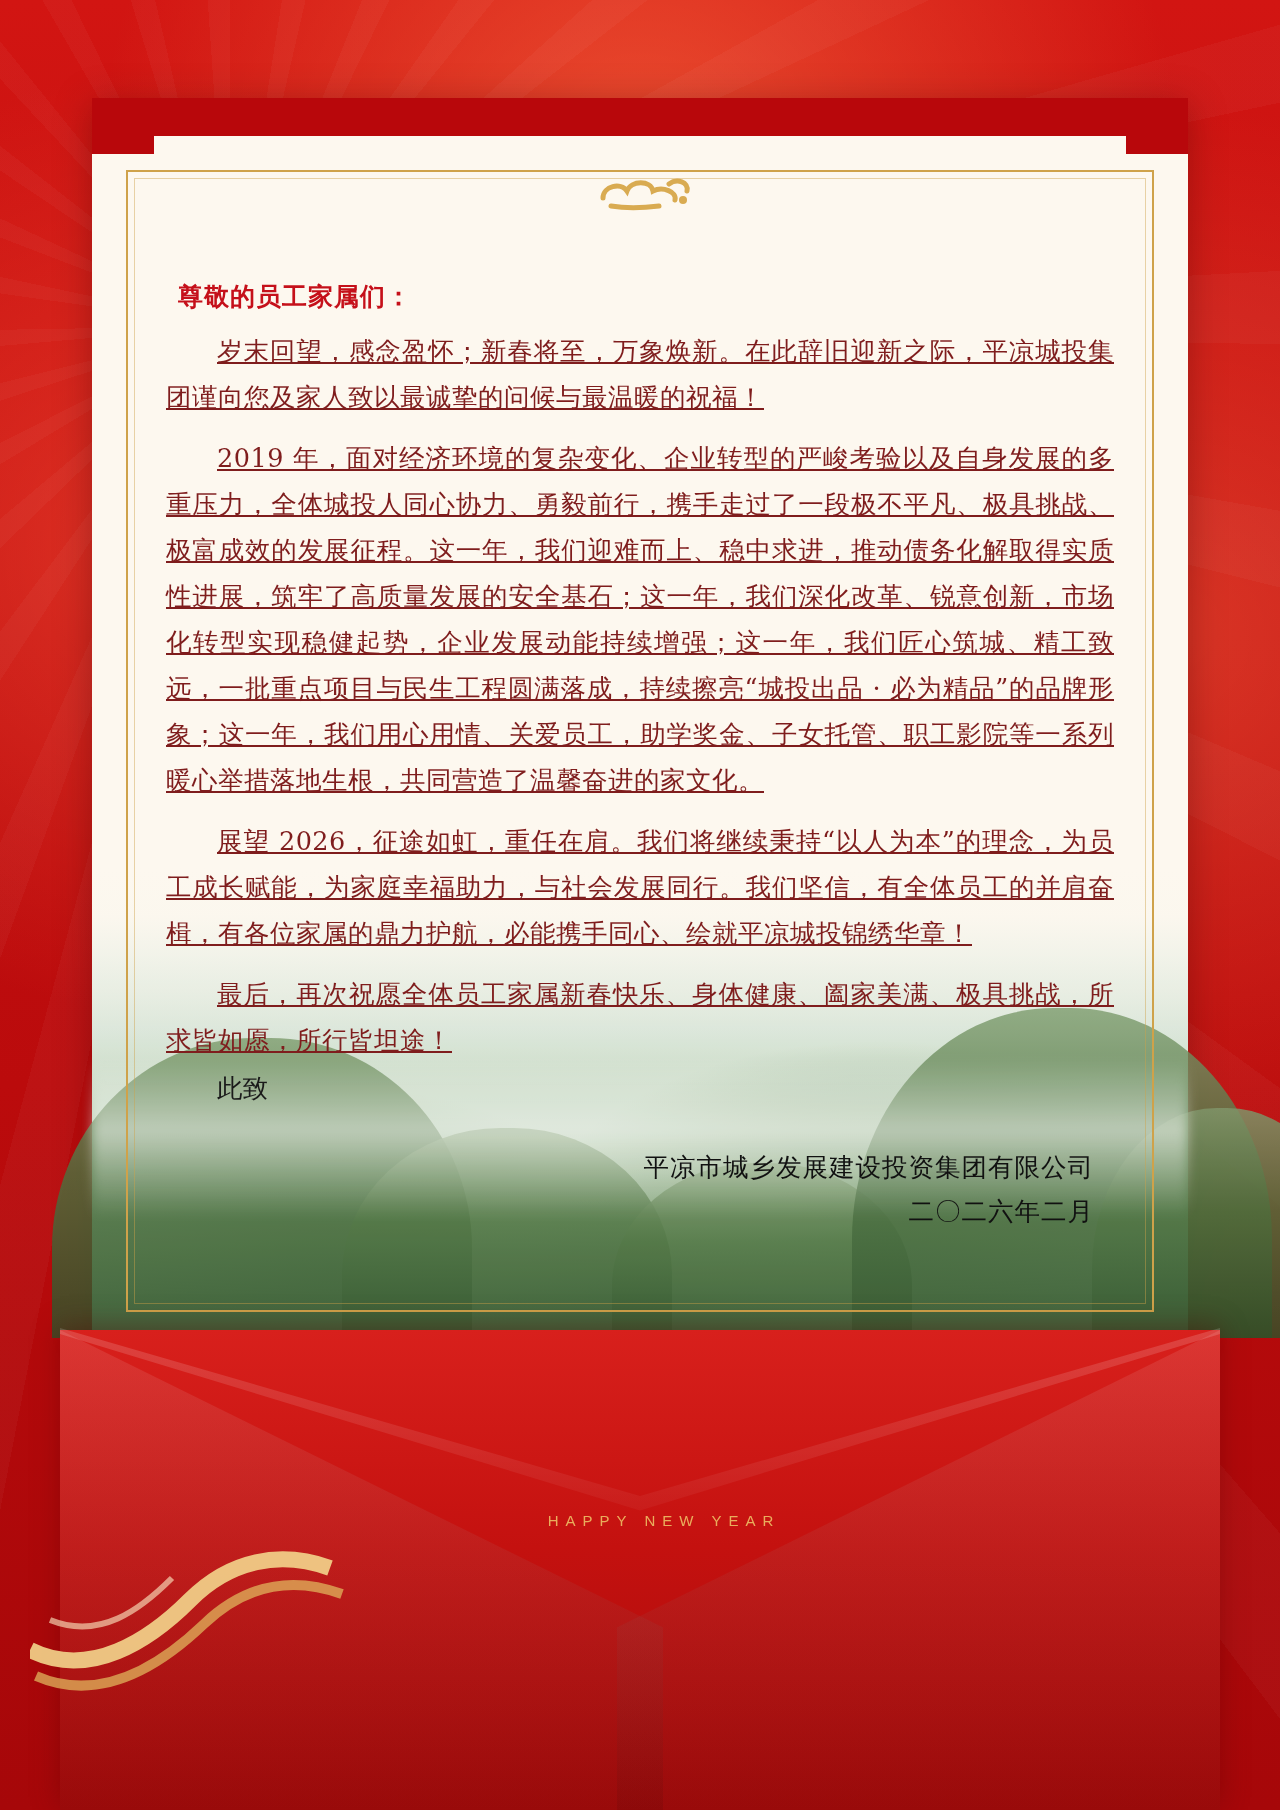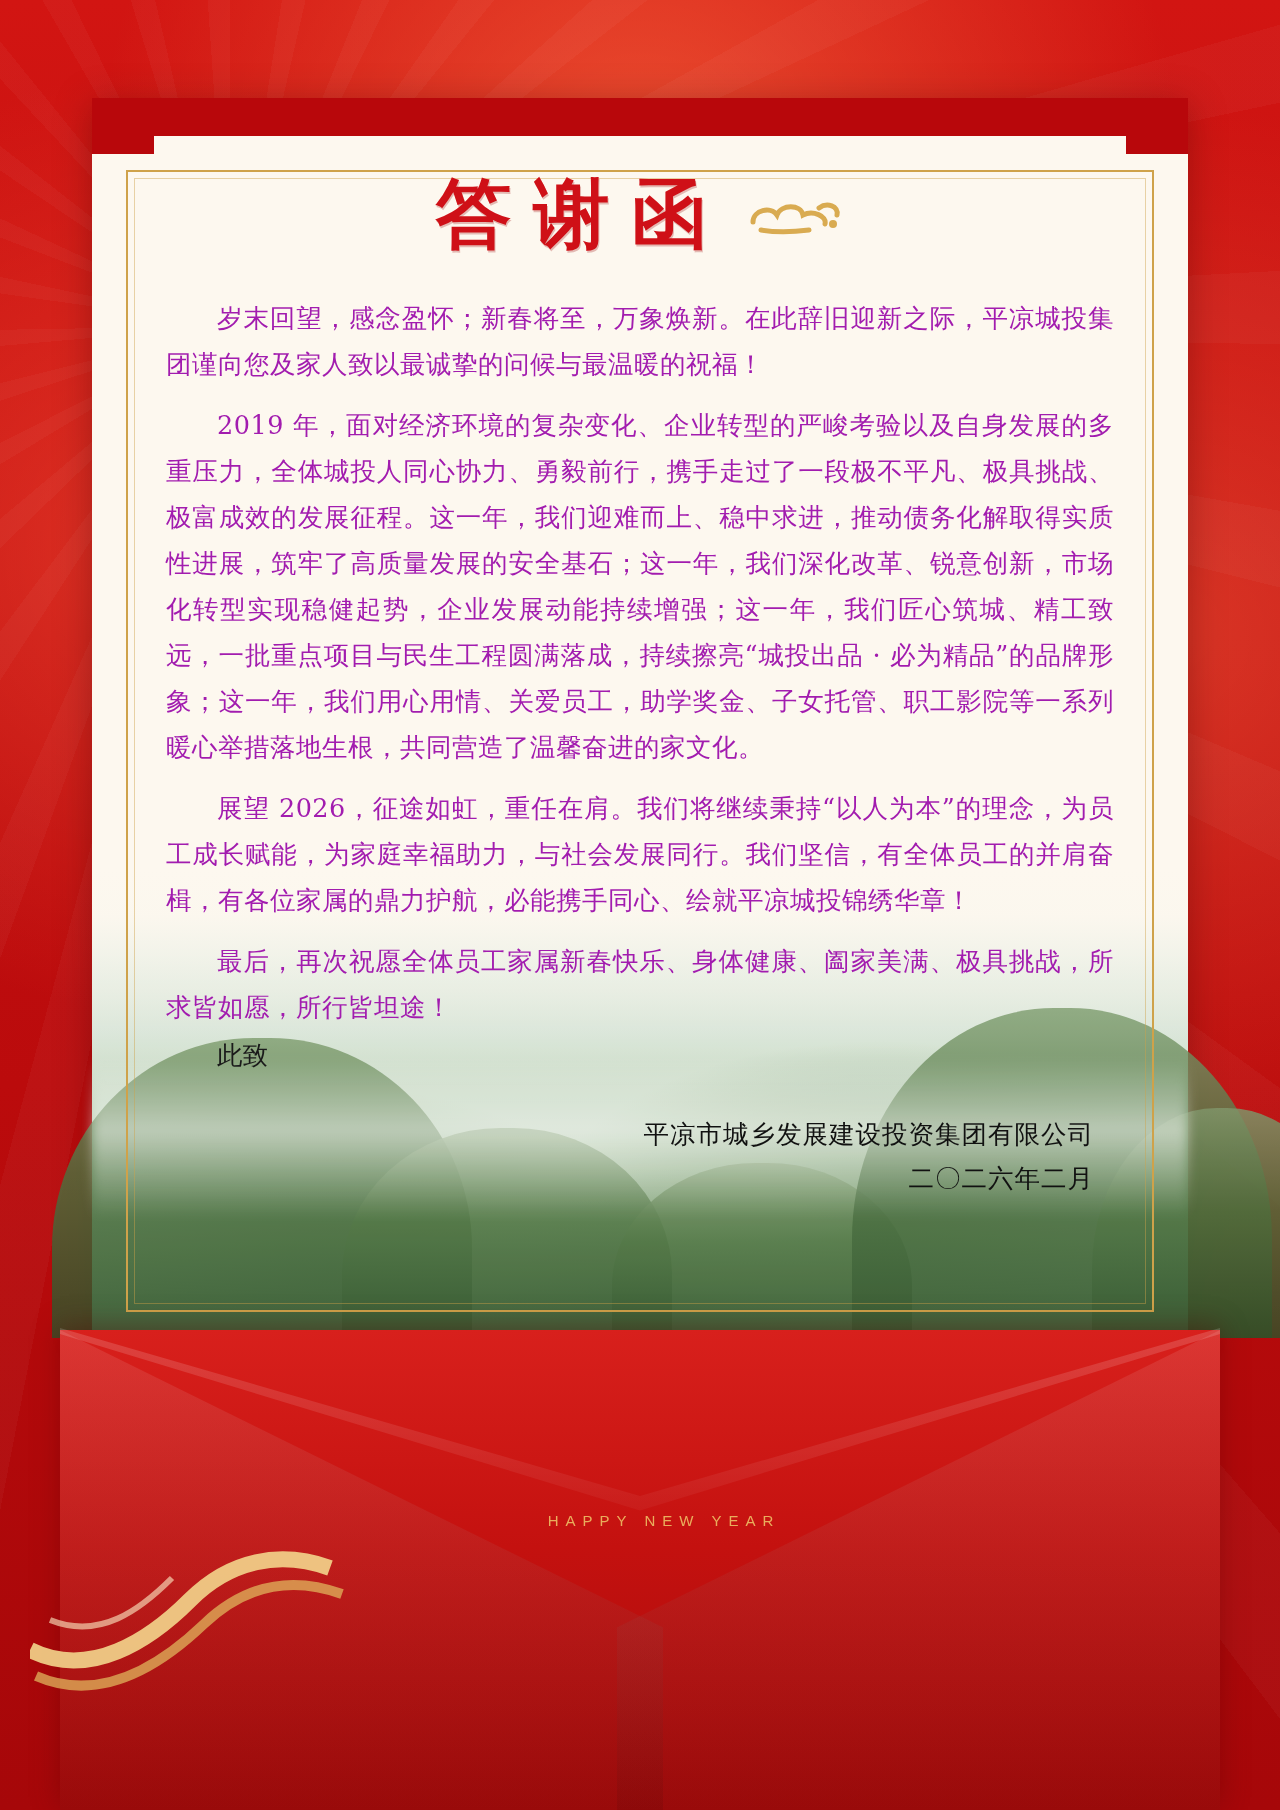--- a/index.html
+++ b/index.html
@@ -140,21 +140,22 @@
     margin: 0 0 14px 12px;
   }
   .para {
     font-size: 25.5px;
     line-height: 46px;
     text-align: justify;
     text-justify: inter-ideograph;
     text-indent: 2em;
     margin: 15px 0 6px 0;
     letter-spacing: .5px;
-    color: #a21caf;
+    color: #7f1d1d;
+    text-decoration: underline;
   }
   .para.tight { margin-bottom: 2px; }
   .closing {
     font-size: 25.5px;
     line-height: 46px;
     text-indent: 2em;
     margin: 2px 0 0 0;
   }
   .sign {
     margin-top: 34px;
@@ -249,34 +250,34 @@
     <div class="peak p2"></div>
     <div class="peak p3"></div>
     <div class="peak p4"></div>
     <div class="peak p5"></div>
     <div class="mist"></div>
   </div>
 
   <div class="gold-frame"></div>
 
   <div class="title-wrap">
-    <span class="title">答谢函</span>
     <span class="title-cloud">
       <svg width="104" height="52" viewBox="0 0 104 52" aria-hidden="true">
         <g fill="none" stroke="#d9ab51" stroke-width="5" stroke-linecap="round">
           <path d="M12 34 C12 22, 30 18, 36 27 C40 16, 60 16, 62 27 C72 22, 86 28, 84 36"></path>
           <path d="M20 42 C32 44, 52 44, 68 42"></path>
           <path d="M78 20 C86 14, 98 18, 96 27"></path>
         </g>
         <circle cx="92" cy="36" r="4" fill="#d9ab51"></circle>
       </svg>
     </span>
   </div>
 
   <div class="letter">
+    <p class="salutation">尊敬的员工家属们：</p>
     <p class="para">岁末回望，感念盈怀；新春将至，万象焕新。在此辞旧迎新之际，平凉城投集团谨向您及家人致以最诚挚的问候与最温暖的祝福！</p>
     <p class="para">2019 年，面对经济环境的复杂变化、企业转型的严峻考验以及自身发展的多重压力，全体城投人同心协力、勇毅前行，携手走过了一段极不平凡、极具挑战、极富成效的发展征程。这一年，我们迎难而上、稳中求进，推动债务化解取得实质性进展，筑牢了高质量发展的安全基石；这一年，我们深化改革、锐意创新，市场化转型实现稳健起势，企业发展动能持续增强；这一年，我们匠心筑城、精工致远，一批重点项目与民生工程圆满落成，持续擦亮“城投出品 · 必为精品”的品牌形象；这一年，我们用心用情、关爱员工，助学奖金、子女托管、职工影院等一系列暖心举措落地生根，共同营造了温馨奋进的家文化。</p>
     <p class="para">展望 2026，征途如虹，重任在肩。我们将继续秉持“以人为本”的理念，为员工成长赋能，为家庭幸福助力，与社会发展同行。我们坚信，有全体员工的并肩奋楫，有各位家属的鼎力护航，必能携手同心、绘就平凉城投锦绣华章！</p>
     <p class="para tight">最后，再次祝愿全体员工家属新春快乐、身体健康、阖家美满、极具挑战，所求皆如愿，所行皆坦途！</p>
     <p class="closing">此致</p>
 
     <div class="sign">
       <div class="sign-line">平凉市城乡发展建设投资集团有限公司</div>
       <div class="sign-line">二〇二六年二月</div>
     </div>

